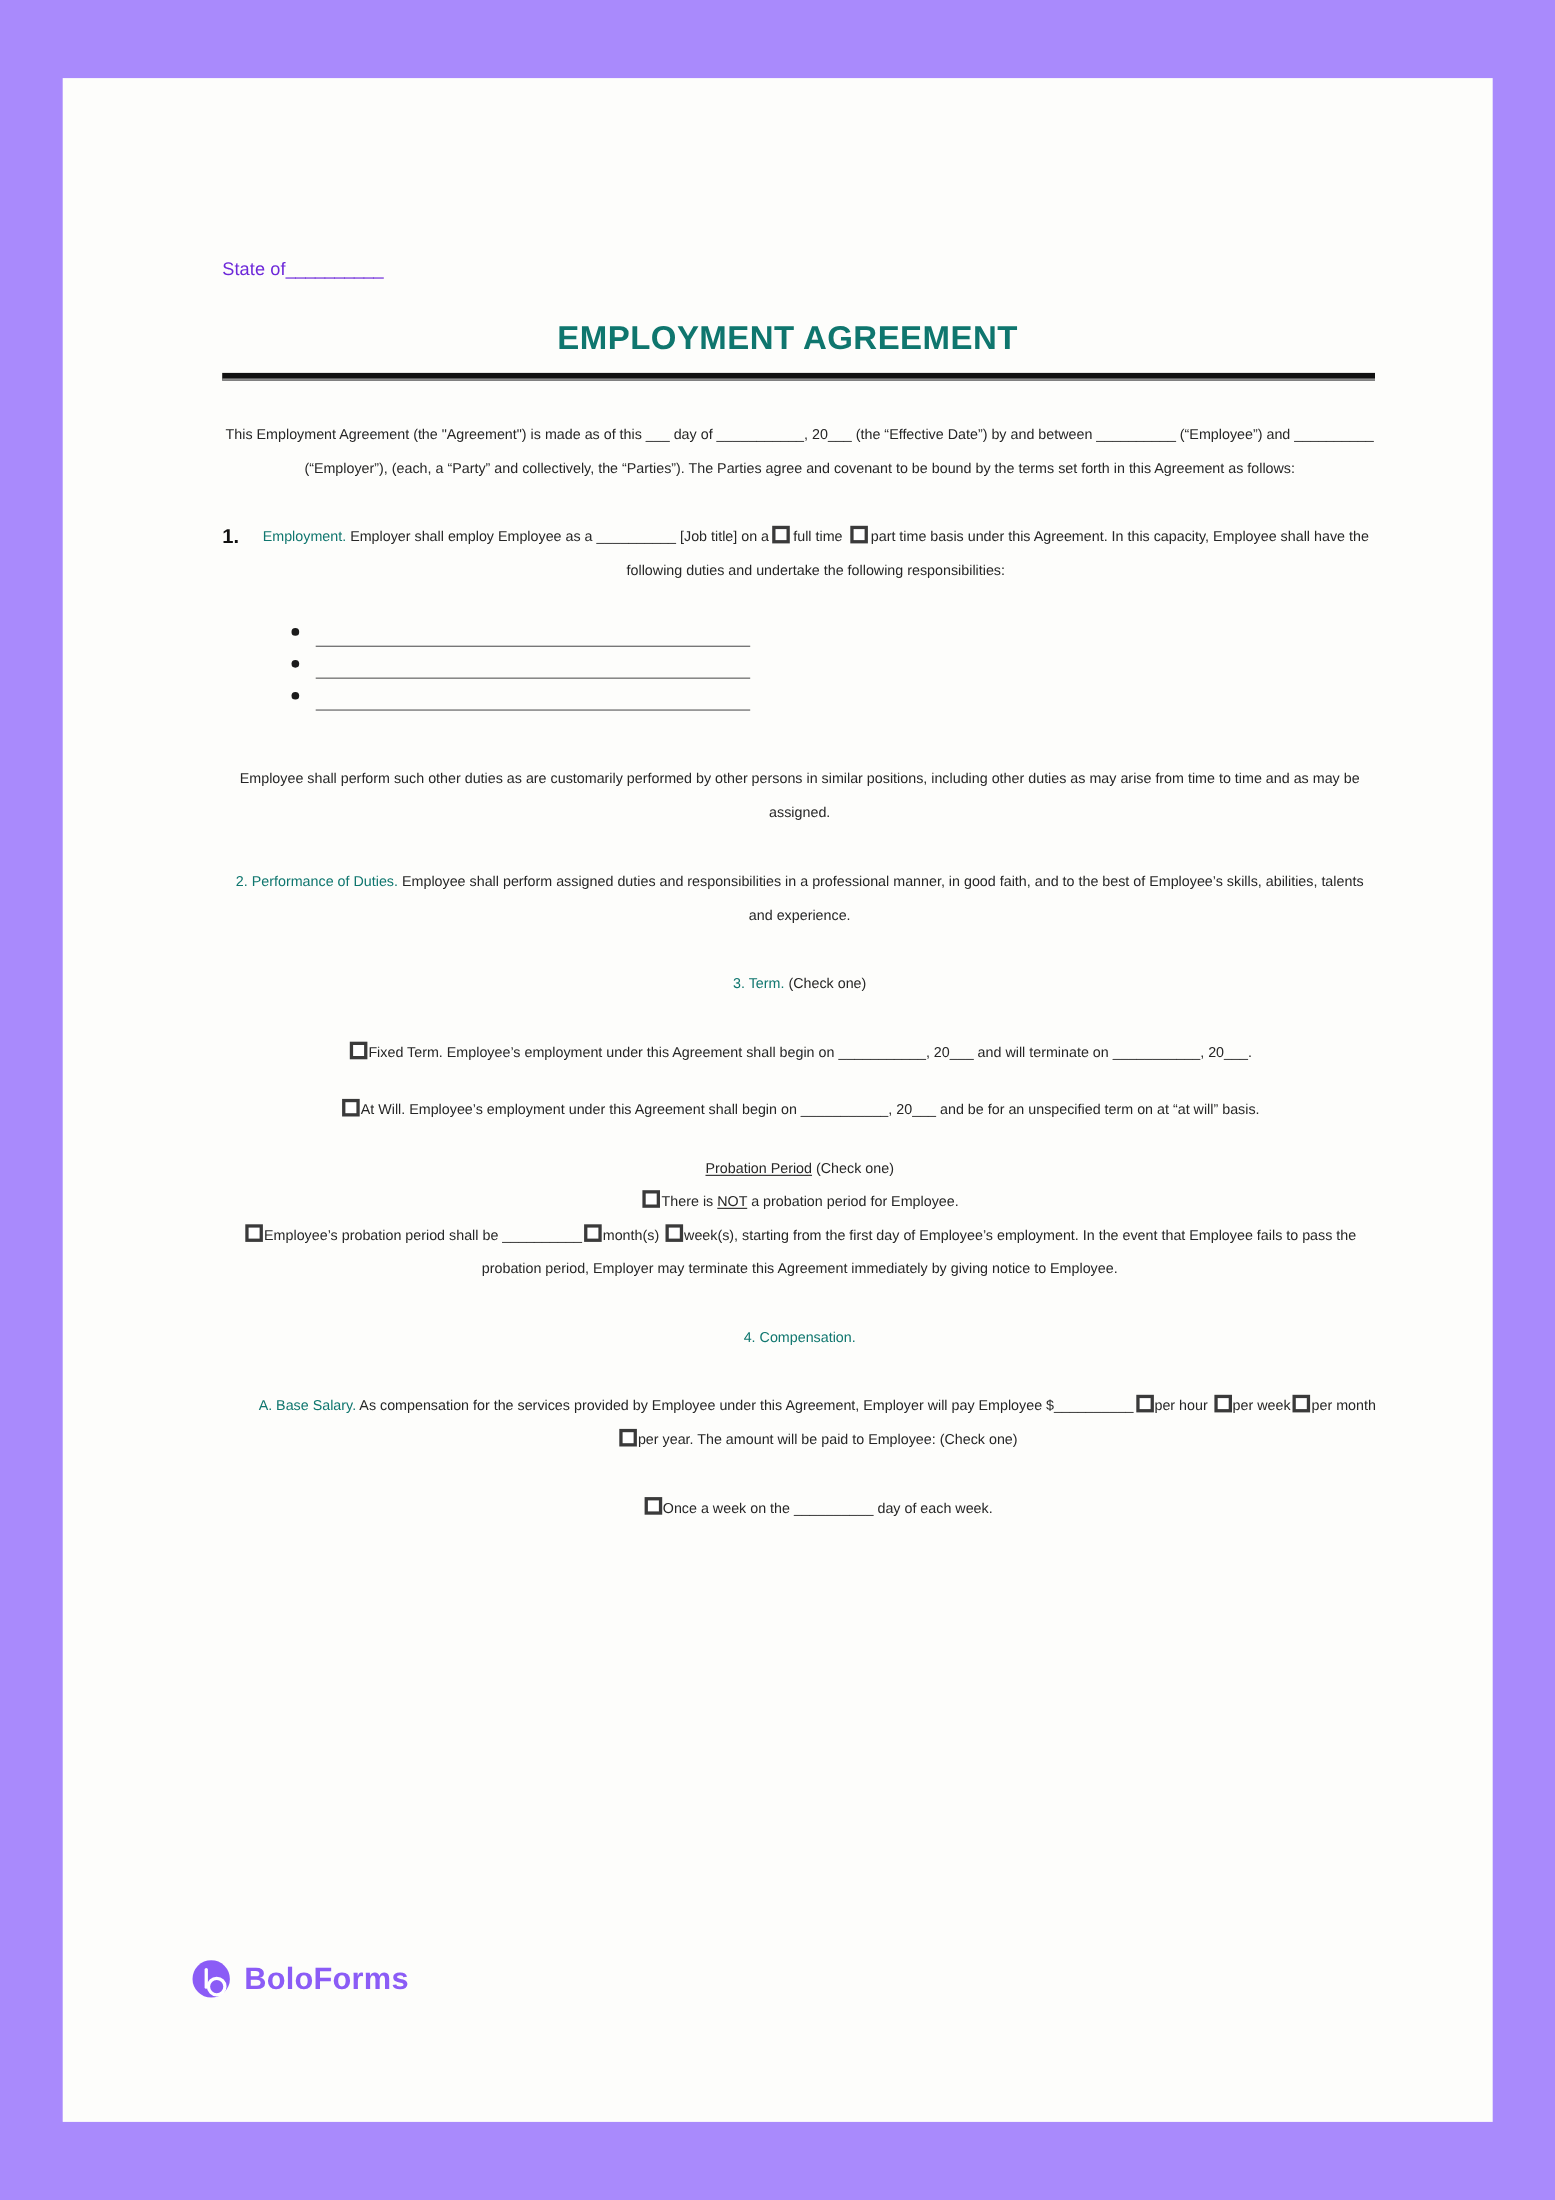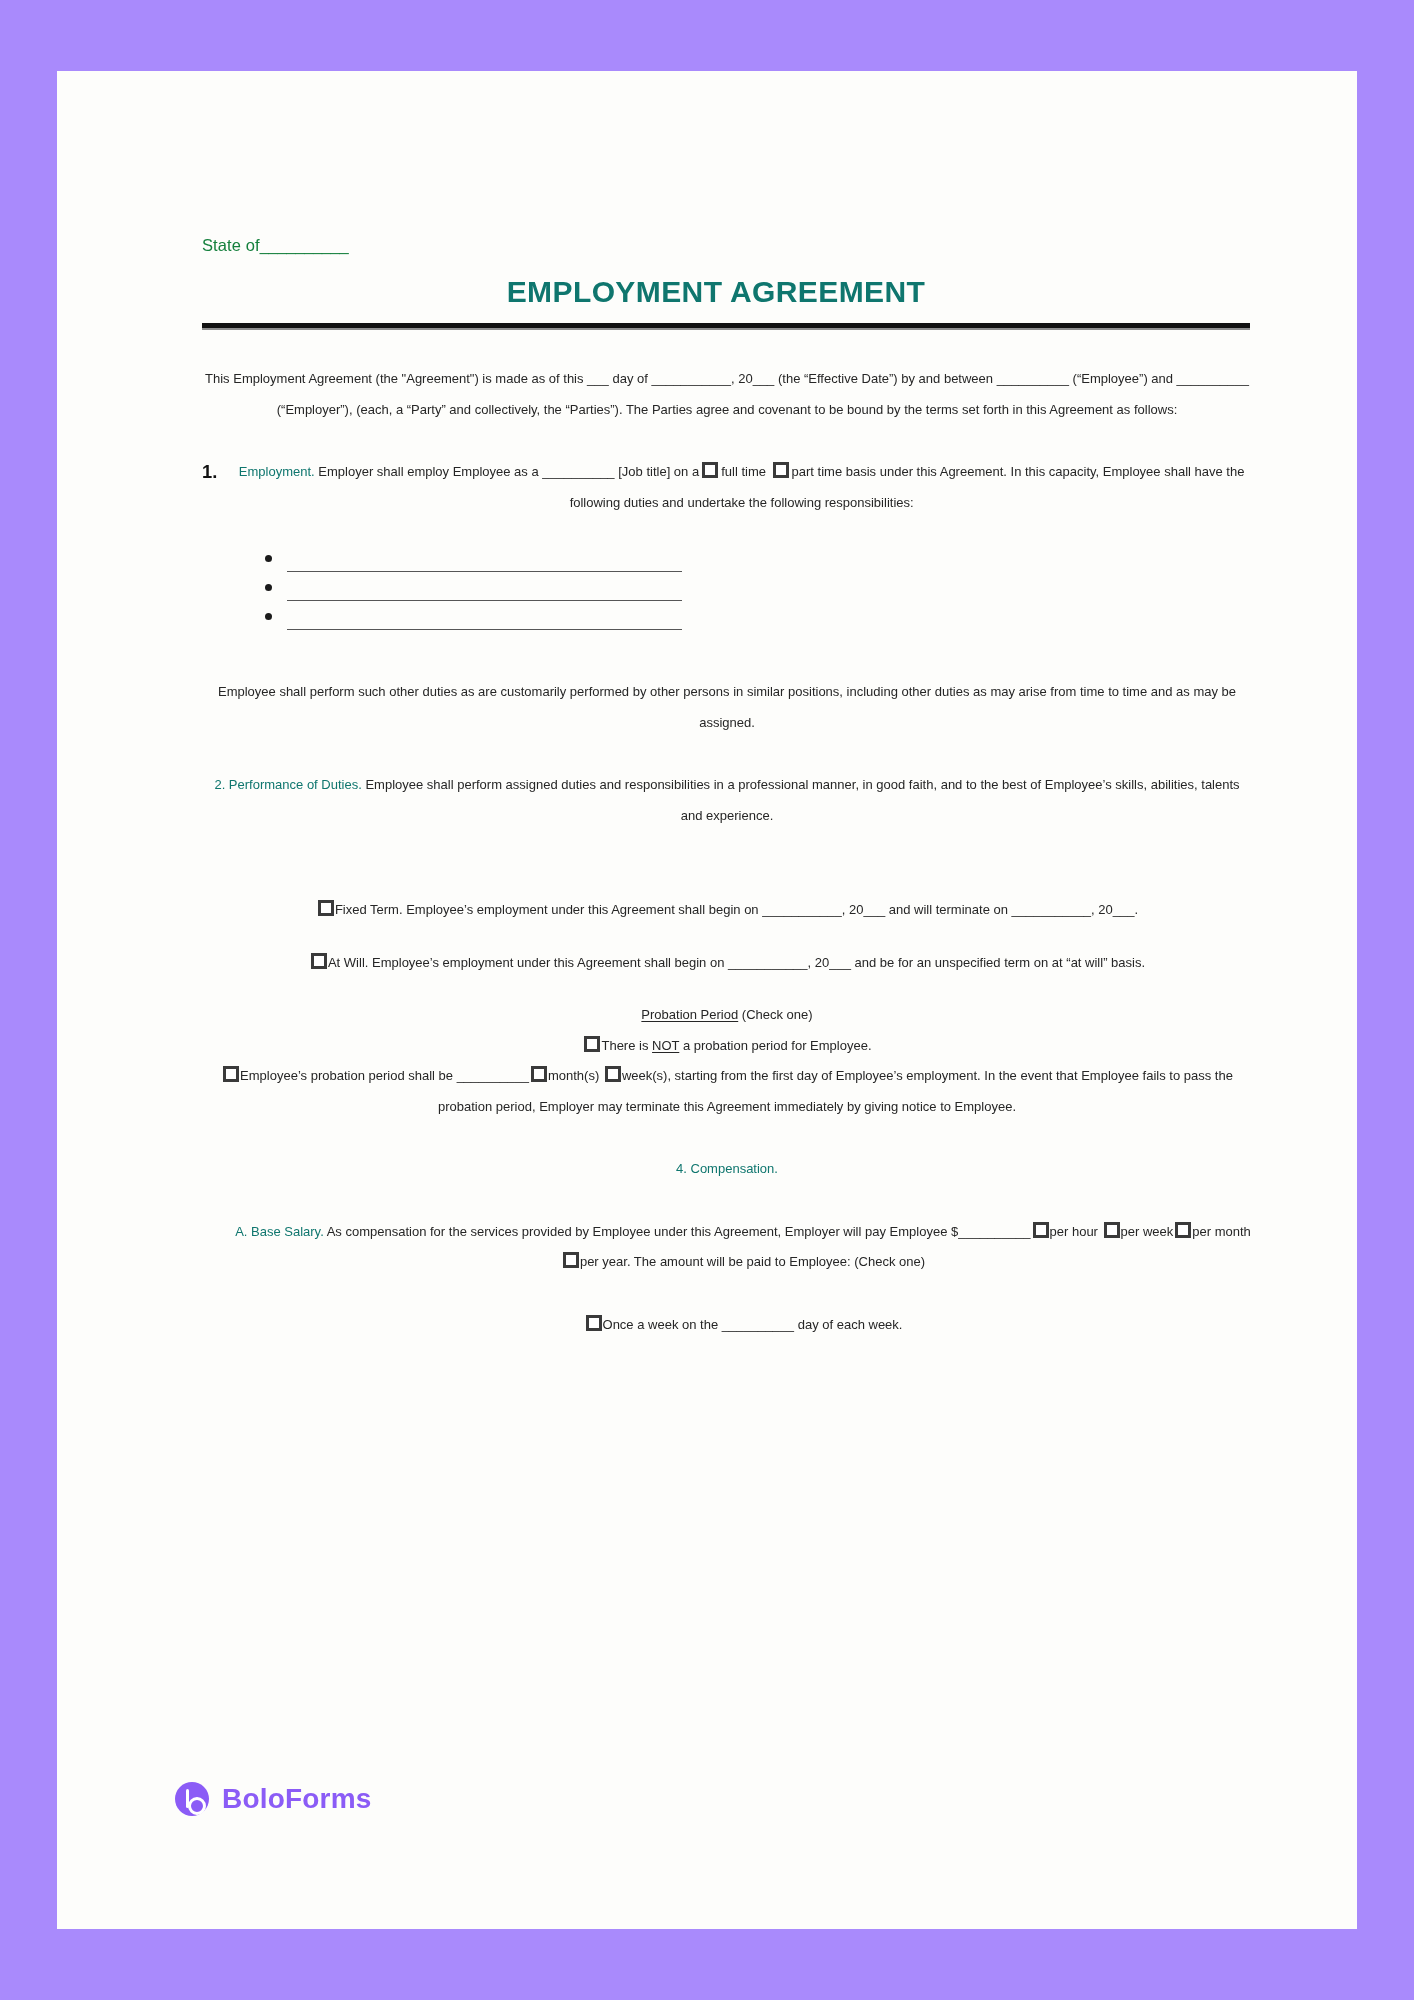--- a/index.html
+++ b/index.html
@@ -32,23 +32,23 @@
   .doc-body {
     position: absolute;
     left: 145px;
     top: 165px;
     width: 1050px;
   }
 
   
   .state-line {
     font-size: 16.5px;
-    color: #15803d;
+    color: #6d28d9;
     letter-spacing: 0.1px;
-    margin-bottom: 20px;
+    margin-bottom: 36px;
     white-space: nowrap;
   }
   .blank { letter-spacing: -0.3px; }
 
   .doc-title {
     text-align: center;
     font-size: 30px;
     font-weight: bold;
     color: #0f766e;
     letter-spacing: 0.4px;
@@ -234,20 +234,24 @@
 
     <div class="gap-md"></div>
 
     <p class="t">
       <b>2. Performance of Duties.</b>
       <span>Employee shall perform assigned duties and responsibilities in a professional manner, in good faith, and to the best of Employee’s skills, abilities, talents and experience.</span>
     </p>
 
     <div class="gap-md"></div>
 
+    <p class="t">
+      <b>3. Term.</b>
+      <span>(Check one)</span>
+    </p>
 
     <div class="gap-md"></div>
 
     <p class="t">
       <span class="cb tight"></span><span>Fixed Term.</span>
       <span>Employee’s employment under this Agreement shall begin on ___________, 20___ and will terminate on ___________, 20___.</span>
     </p>
 
     <div class="gap-sm"></div>
 

